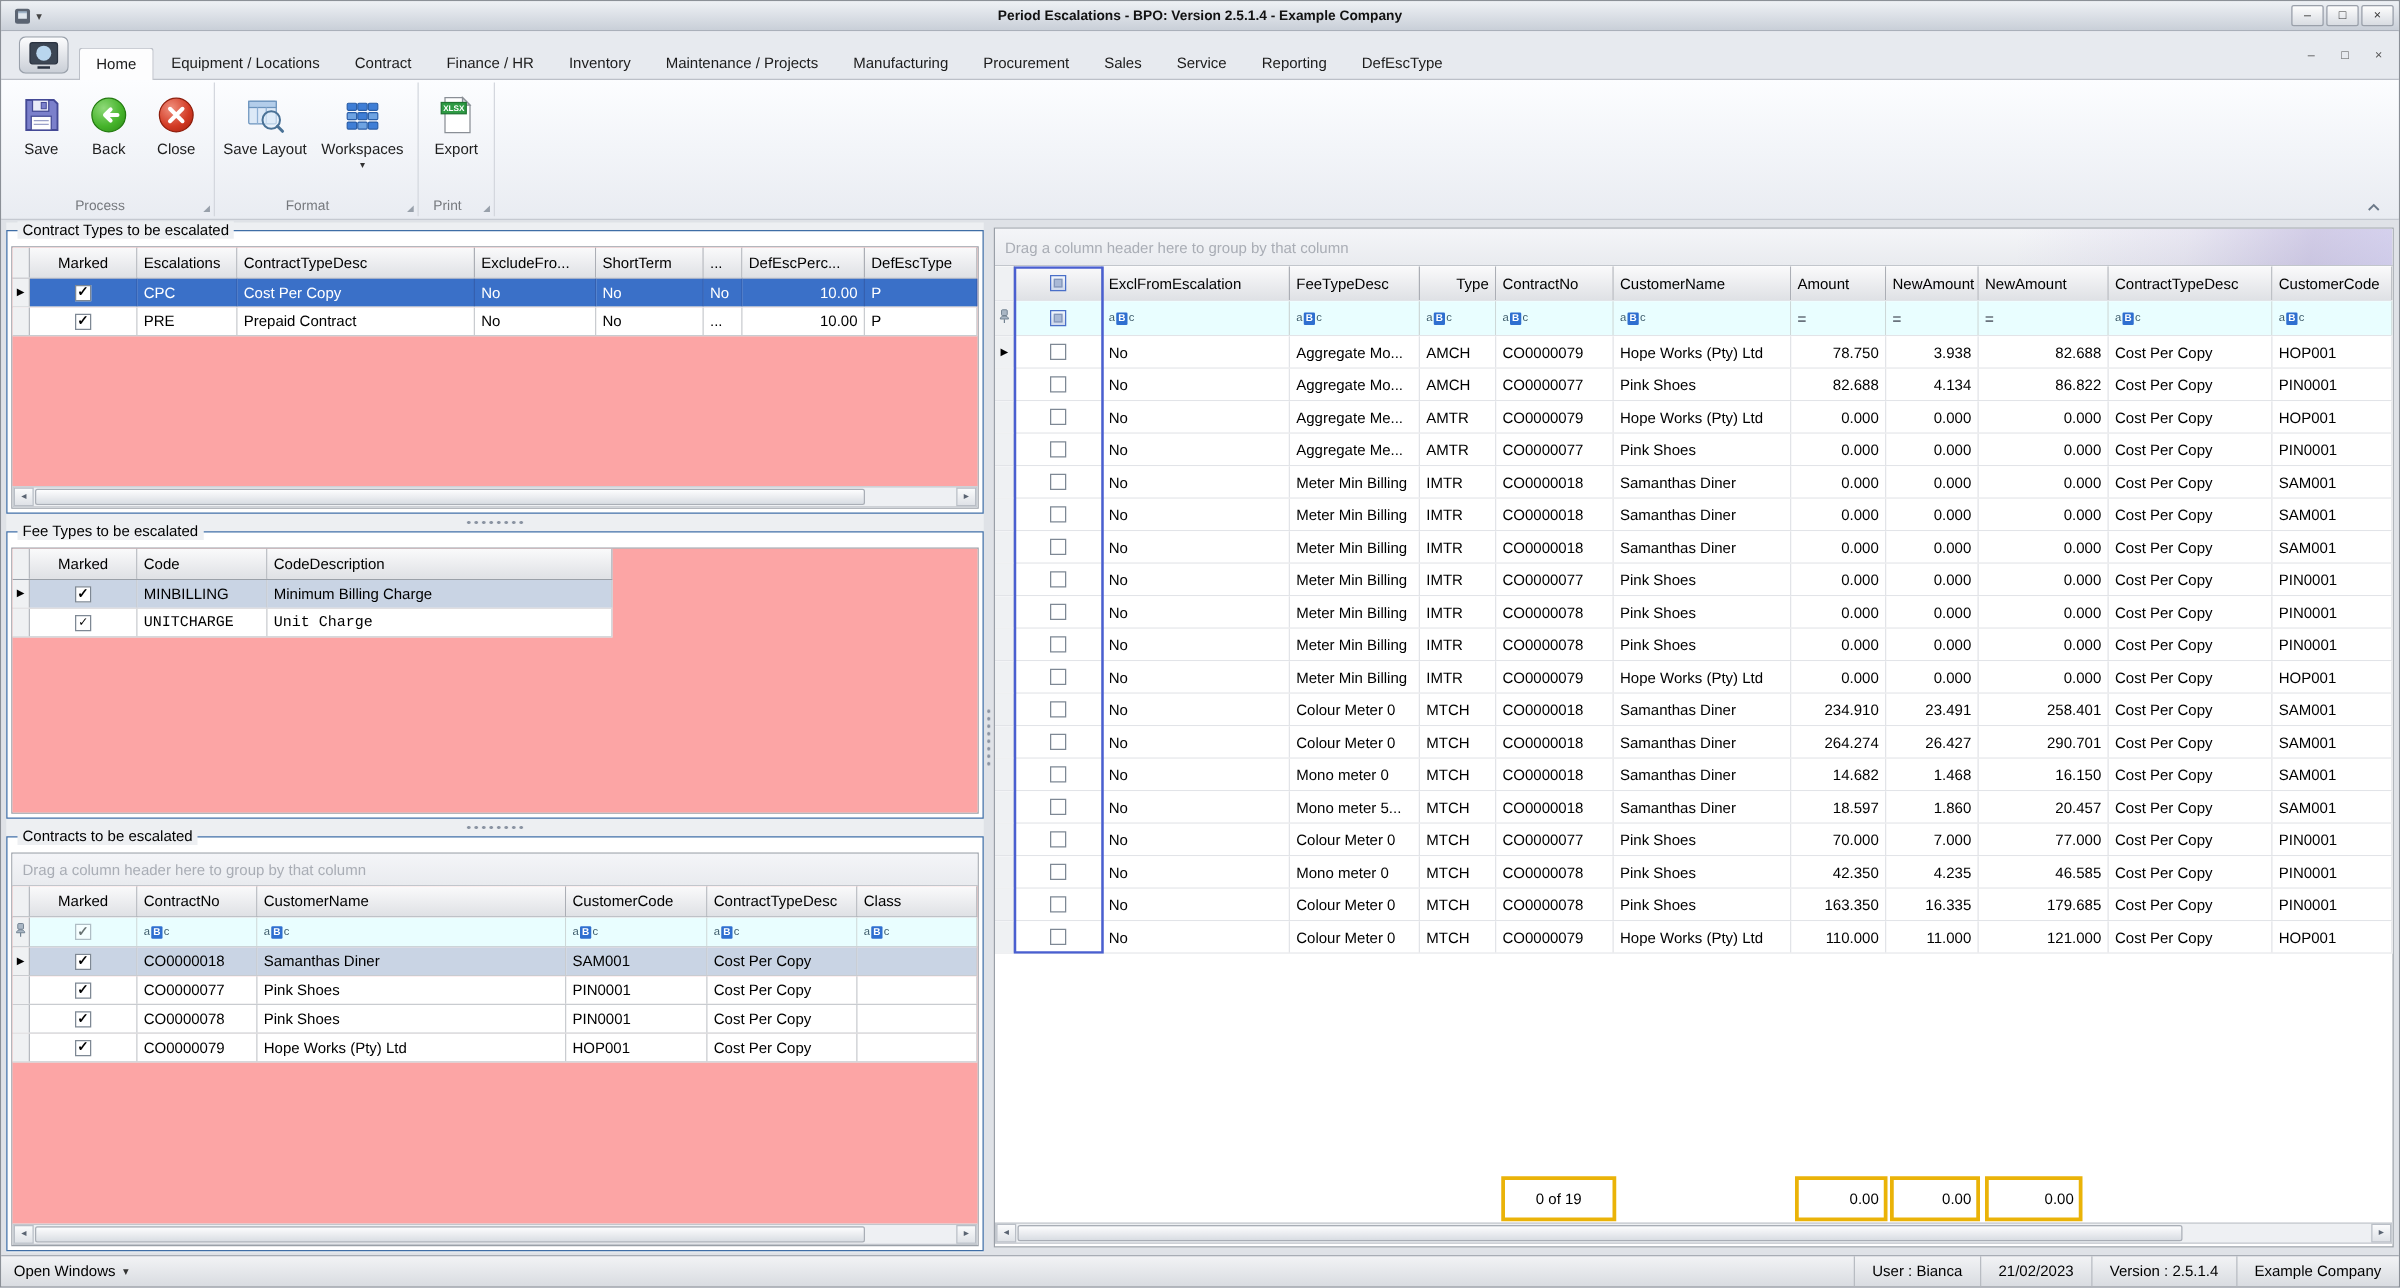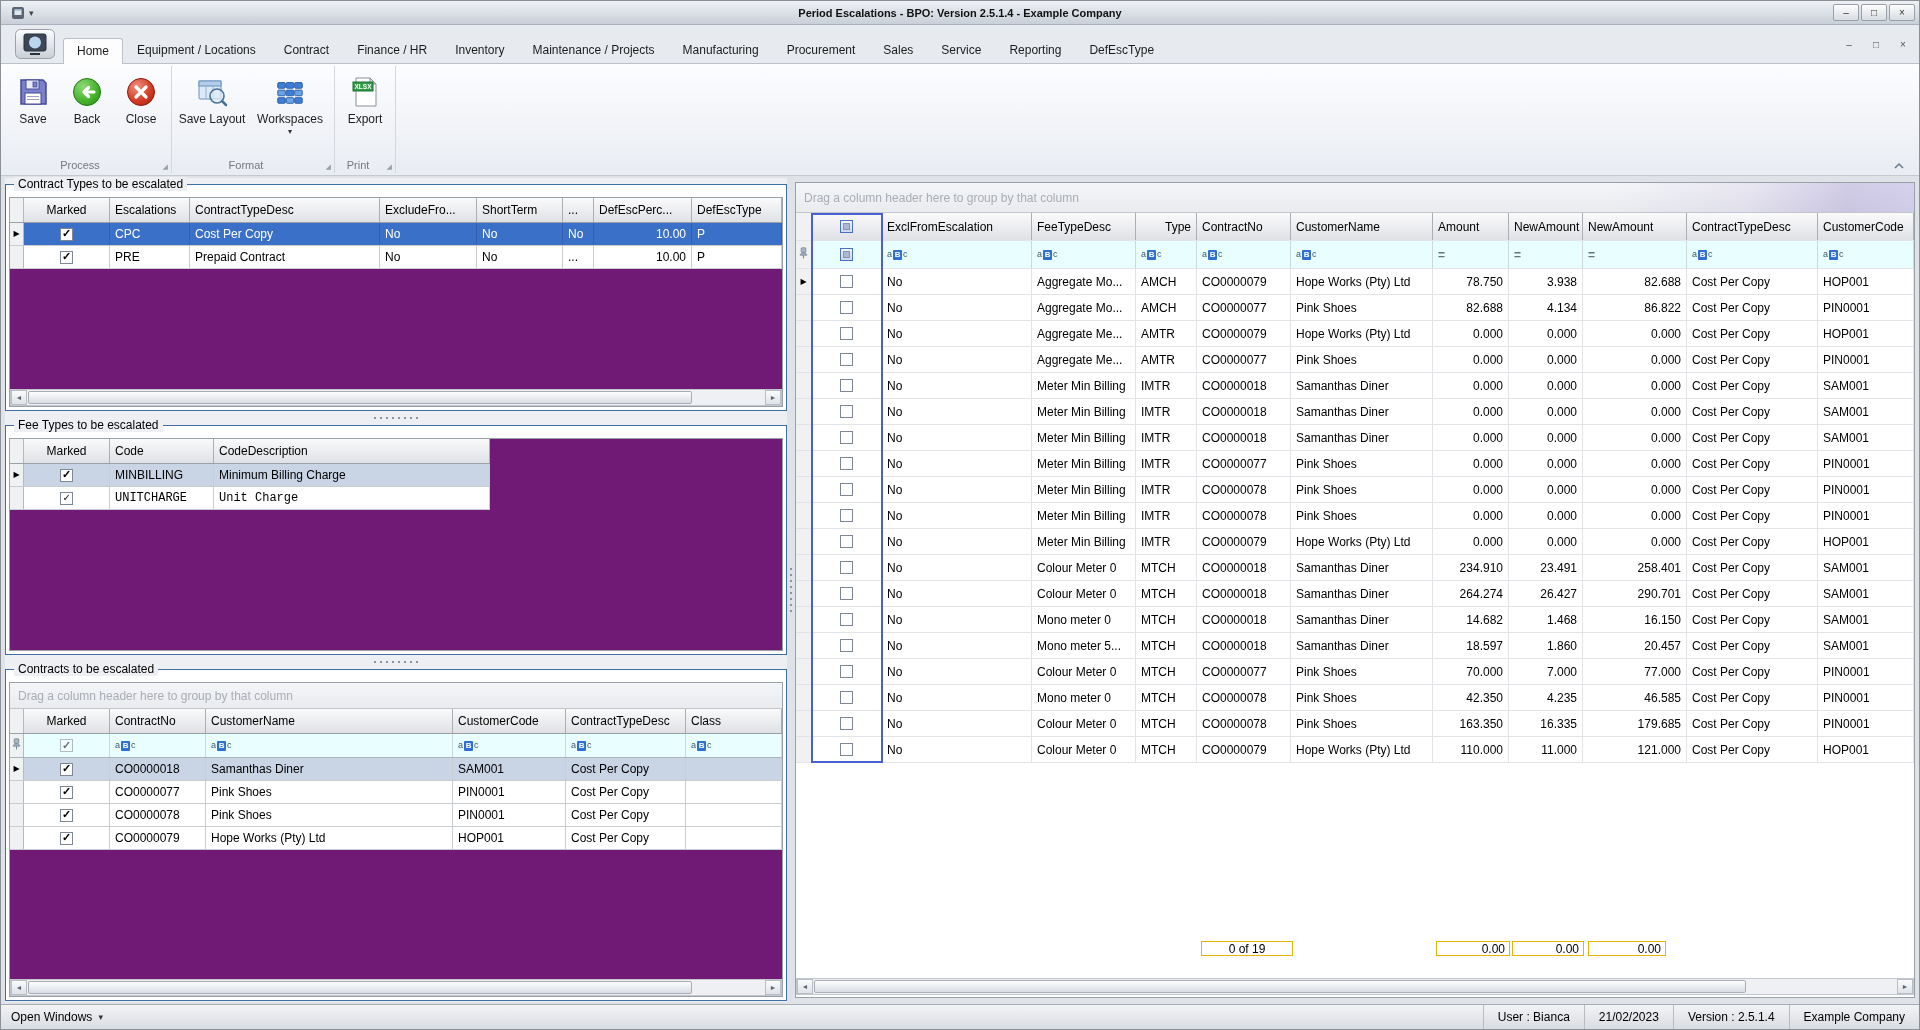--- a/index.html
+++ b/index.html
@@ -57,21 +57,21 @@
   .right-panel{position:absolute;left:794px;top:6px;right:4px;bottom:6px;background:#fff;border:1px solid #9aa0a8}
 
   
   .groupby{background:linear-gradient(#f4f5f8,#e9ebef);border-bottom:1px solid #c2c6cc;display:flex;align-items:center;overflow:hidden;position:absolute;left:0;right:0}
   .groupby-text{color:#a9adb5;font-size:12px;padding-left:8px;white-space:nowrap}
   .groupby.mainbar{top:0;height:30px}
   .groupby.mainbar::after{content:"";position:absolute;right:0;top:0;bottom:0;width:300px;background:linear-gradient(100deg,transparent 0%,rgba(150,130,200,.12) 45%,rgba(130,110,190,.30) 78%,rgba(175,165,225,.45) 100%)}
   .groupby.small{top:0;height:26px}
 
   
-  .dgrid{overflow:hidden;background:#701a75;position:absolute}
+  .dgrid{overflow:hidden;background:#fca5a5;position:absolute}
   #grid-ct{left:0;right:0;top:0;bottom:17px}
   #grid-ft{left:0;right:0;top:0;bottom:0}
   #grid-co{left:0;right:0;top:26px;bottom:17px}
   #grid-main{top:30px;left:0;right:0;background:#fff}
   .grow{display:flex;border-bottom:1px solid #c9ccd0;background:#fff}
   .dgrid.main .grow{border-bottom-color:#e2e4e8}
   .gcell{flex:none;overflow:hidden;white-space:nowrap;padding:0 5px;display:flex;align-items:center;border-right:1px solid #c9ccd0;height:100%;font-size:12px}
   .dgrid.main .gcell{border-right-color:#e2e4e8}
   .gcell.center{justify-content:center;padding:0}
   .gcell.num{justify-content:flex-end}
@@ -90,21 +90,21 @@
   .colcheck{width:13px;height:13px;border:1px solid #4a6fc8;background:linear-gradient(#f2f6fc,#cfd9ec);position:relative;flex:none}
   .colcheck::after{content:"";position:absolute;inset:2px;background:#a9b9d6;border:1px solid #8396ba}
   .abc{display:inline-flex;align-items:center;line-height:1}
   .abc i{font-style:normal;font-size:9px;color:#3c5a6a}
   .abc b{background:#2f6fd0;color:#fff;width:9px;height:10px;display:inline-flex;align-items:center;justify-content:center;font-size:8px;font-weight:bold;margin:0 1px;border-radius:1px}
   .eq{color:#6a737d;font-weight:bold;font-size:12px}
 
   .sel-col-outline{position:absolute;pointer-events:none;border:2px solid #4a5fd0;z-index:5}
 
   
-  .fbox{position:absolute;top:758px;height:15px;border:1px solid #eab308;background:#fff;display:flex;align-items:center}
+  .fbox{position:absolute;top:758px;height:36px;border:3px solid #eab308;background:#fff;display:flex;align-items:center}
   .fbox.counter{left:405px;width:92px;justify-content:center}
   .fbox.t0{left:640px;width:74px;justify-content:flex-end;padding-right:4px}
   .fbox.t1{left:716px;width:72px;justify-content:flex-end;padding-right:4px}
   .fbox.t2{left:792px;width:78px;justify-content:flex-end;padding-right:4px}
 
   .scrollmount{position:absolute;left:0;right:0;height:17px}
   #ct-scroll{bottom:0}
   #co-scroll{bottom:0}
   #main-scroll{bottom:2px}
   .hscroll{position:absolute;inset:0;display:flex;align-items:stretch;background:#eef0f3;border:1px solid #c3c7cd}

